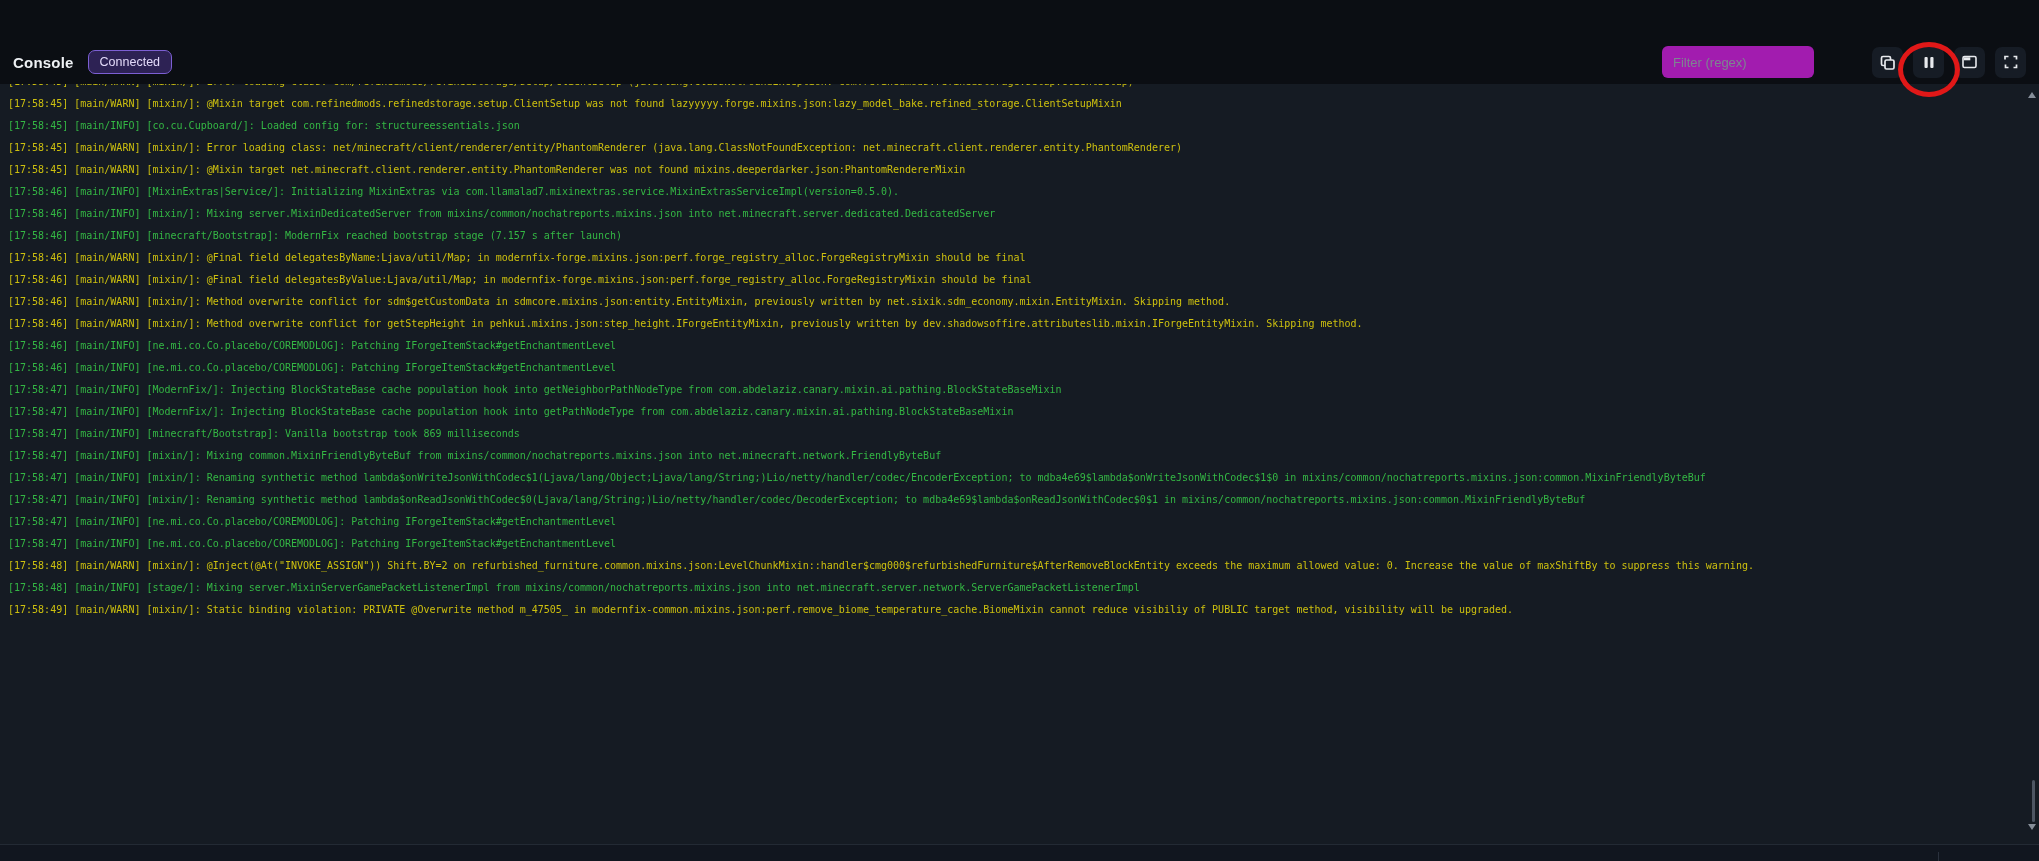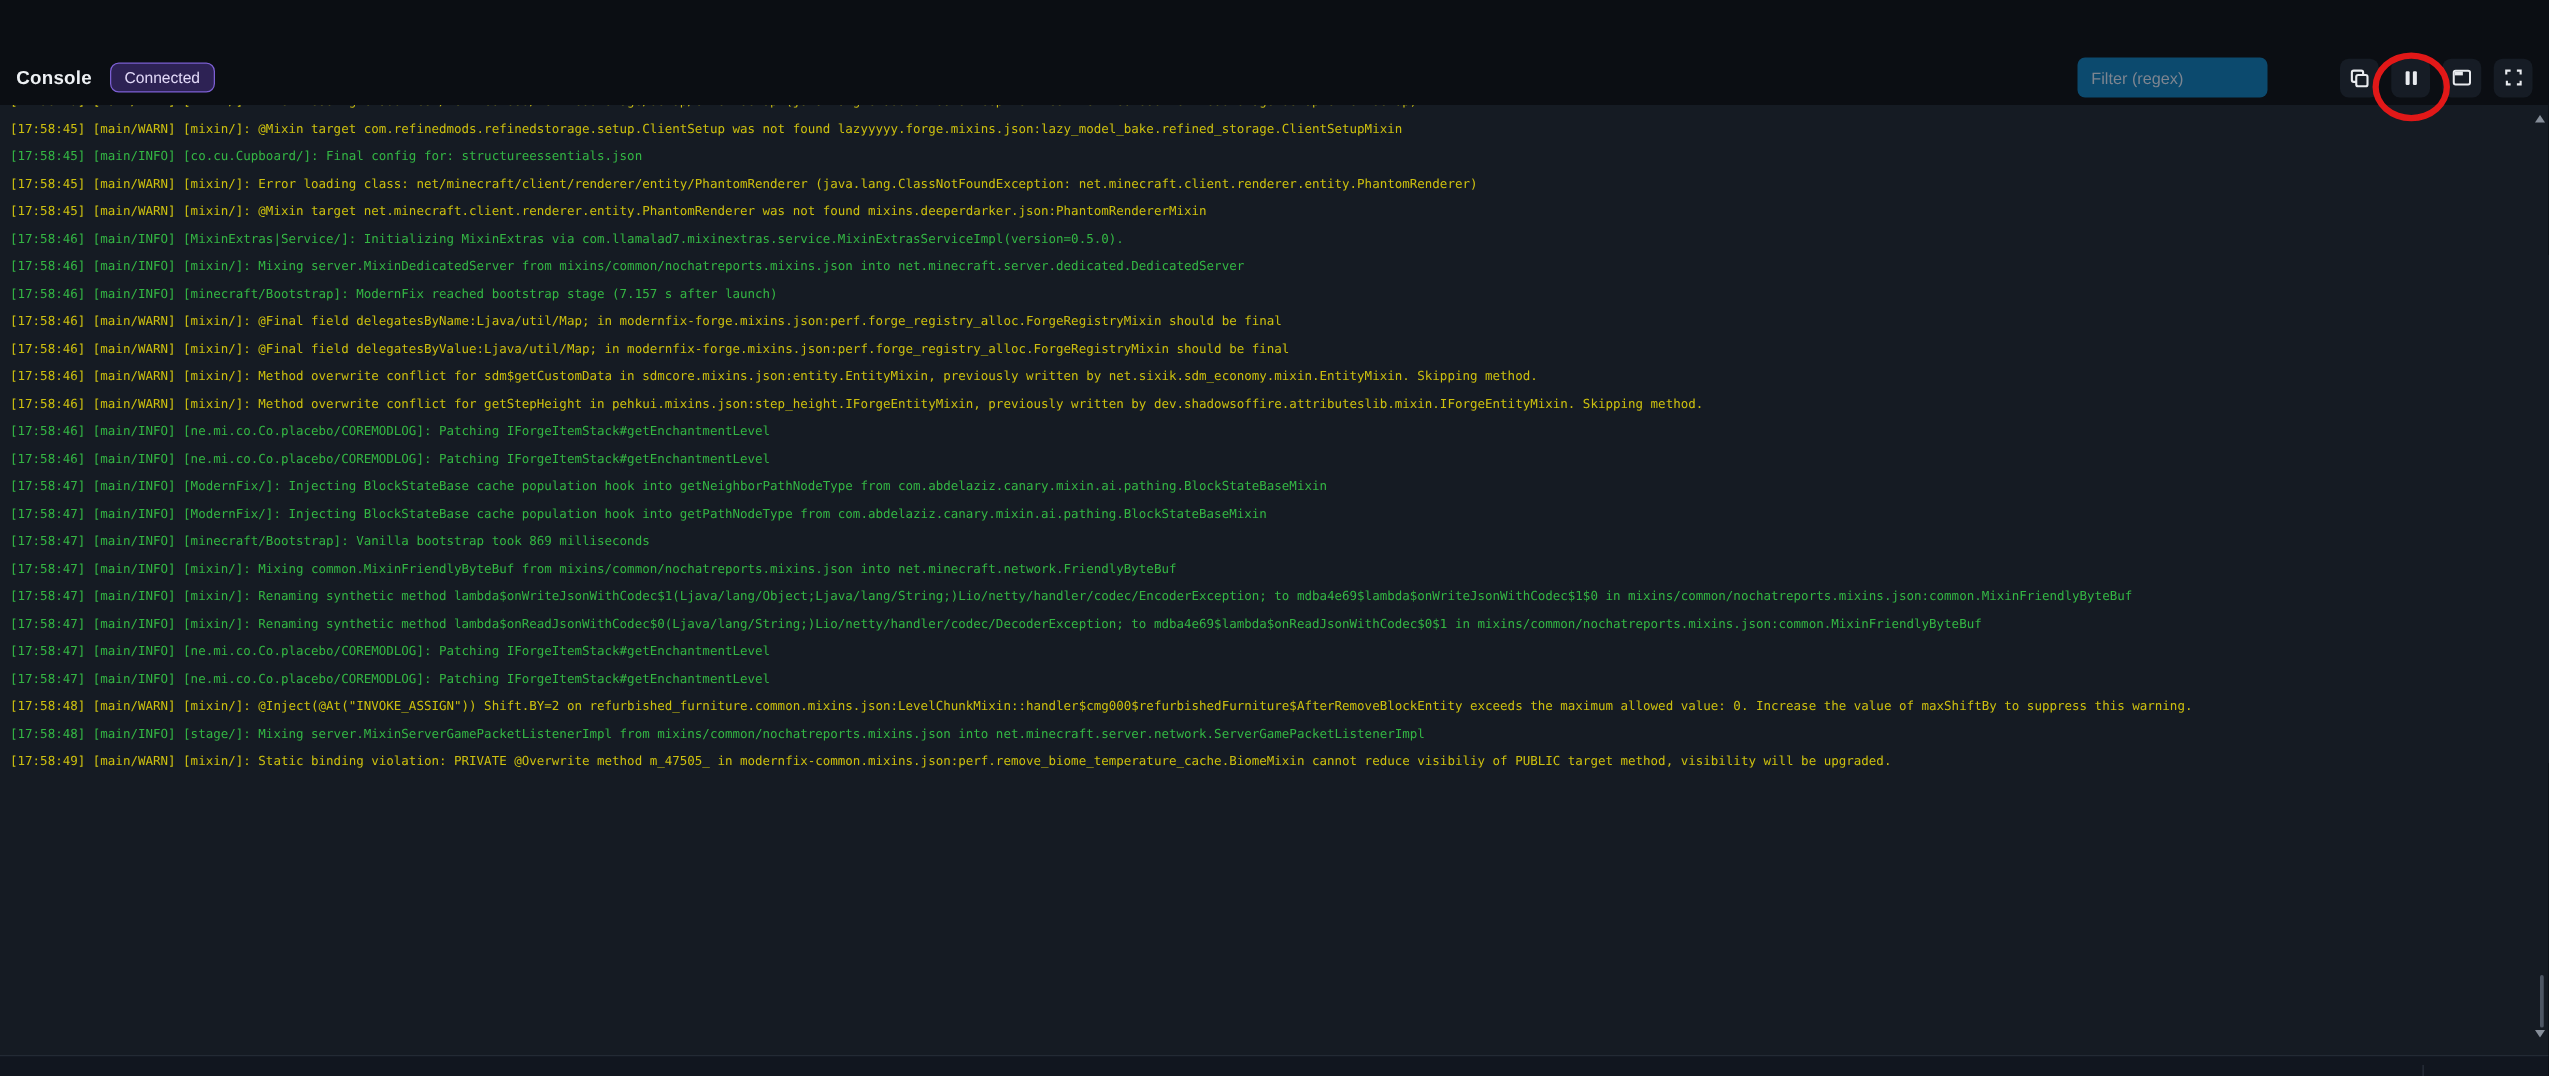--- a/index.html
+++ b/index.html
@@ -26,21 +26,21 @@
     padding: 4px 11px;
     font-size: 12.5px;
     color: var(--badge-text, #e2d9f8);
     background: var(--badge-bg, #2d2254);
     border: 1px solid var(--badge-border, #7c5fd3);
     border-radius: 7px;
   }
   .spacer { flex: 1; }
   .filter-input {
     width: 152px; height: 28px;
-    background: #0c4a6e;
+    background: #a21caf;
     border: none; outline: none;
     border-radius: 6px;
     color: #c9d1d9;
     font-size: 13px;
     padding: 16px 11px;
     margin-right: 48px;
     font-family: "Liberation Sans", sans-serif;
   }
   .filter-input::placeholder { color: #7d8590; }
   .icon-btn {
@@ -173,21 +173,21 @@
         </svg>
       </span>
     </button>
   </div>
 
   <div class="annotation-circle"></div>
 
   <div class="log">
       <div class="log-line warn">[17:58:45] [main/WARN] [mixin/]: Error loading class: com/refinedmods/refinedstorage/setup/ClientSetup (java.lang.ClassNotFoundException: com.refinedmods.refinedstorage.setup.ClientSetup)</div>
       <div class="log-line warn">[17:58:45] [main/WARN] [mixin/]: @Mixin target com.refinedmods.refinedstorage.setup.ClientSetup was not found lazyyyyy.forge.mixins.json:lazy_model_bake.refined_storage.ClientSetupMixin</div>
-      <div class="log-line info">[17:58:45] [main/INFO] [co.cu.Cupboard/]: Final config for: structureessentials.json</div>
+      <div class="log-line info">[17:58:45] [main/INFO] [co.cu.Cupboard/]: Loaded config for: structureessentials.json</div>
       <div class="log-line warn">[17:58:45] [main/WARN] [mixin/]: Error loading class: net/minecraft/client/renderer/entity/PhantomRenderer (java.lang.ClassNotFoundException: net.minecraft.client.renderer.entity.PhantomRenderer)</div>
       <div class="log-line warn">[17:58:45] [main/WARN] [mixin/]: @Mixin target net.minecraft.client.renderer.entity.PhantomRenderer was not found mixins.deeperdarker.json:PhantomRendererMixin</div>
       <div class="log-line info">[17:58:46] [main/INFO] [MixinExtras|Service/]: Initializing MixinExtras via com.llamalad7.mixinextras.service.MixinExtrasServiceImpl(version=0.5.0).</div>
       <div class="log-line info">[17:58:46] [main/INFO] [mixin/]: Mixing server.MixinDedicatedServer from mixins/common/nochatreports.mixins.json into net.minecraft.server.dedicated.DedicatedServer</div>
       <div class="log-line info">[17:58:46] [main/INFO] [minecraft/Bootstrap]: ModernFix reached bootstrap stage (7.157 s after launch)</div>
       <div class="log-line warn">[17:58:46] [main/WARN] [mixin/]: @Final field delegatesByName:Ljava/util/Map; in modernfix-forge.mixins.json:perf.forge_registry_alloc.ForgeRegistryMixin should be final</div>
       <div class="log-line warn">[17:58:46] [main/WARN] [mixin/]: @Final field delegatesByValue:Ljava/util/Map; in modernfix-forge.mixins.json:perf.forge_registry_alloc.ForgeRegistryMixin should be final</div>
       <div class="log-line warn">[17:58:46] [main/WARN] [mixin/]: Method overwrite conflict for sdm$getCustomData in sdmcore.mixins.json:entity.EntityMixin, previously written by net.sixik.sdm_economy.mixin.EntityMixin. Skipping method.</div>
       <div class="log-line warn">[17:58:46] [main/WARN] [mixin/]: Method overwrite conflict for getStepHeight in pehkui.mixins.json:step_height.IForgeEntityMixin, previously written by dev.shadowsoffire.attributeslib.mixin.IForgeEntityMixin. Skipping method.</div>
       <div class="log-line info">[17:58:46] [main/INFO] [ne.mi.co.Co.placebo/COREMODLOG]: Patching IForgeItemStack#getEnchantmentLevel</div>

